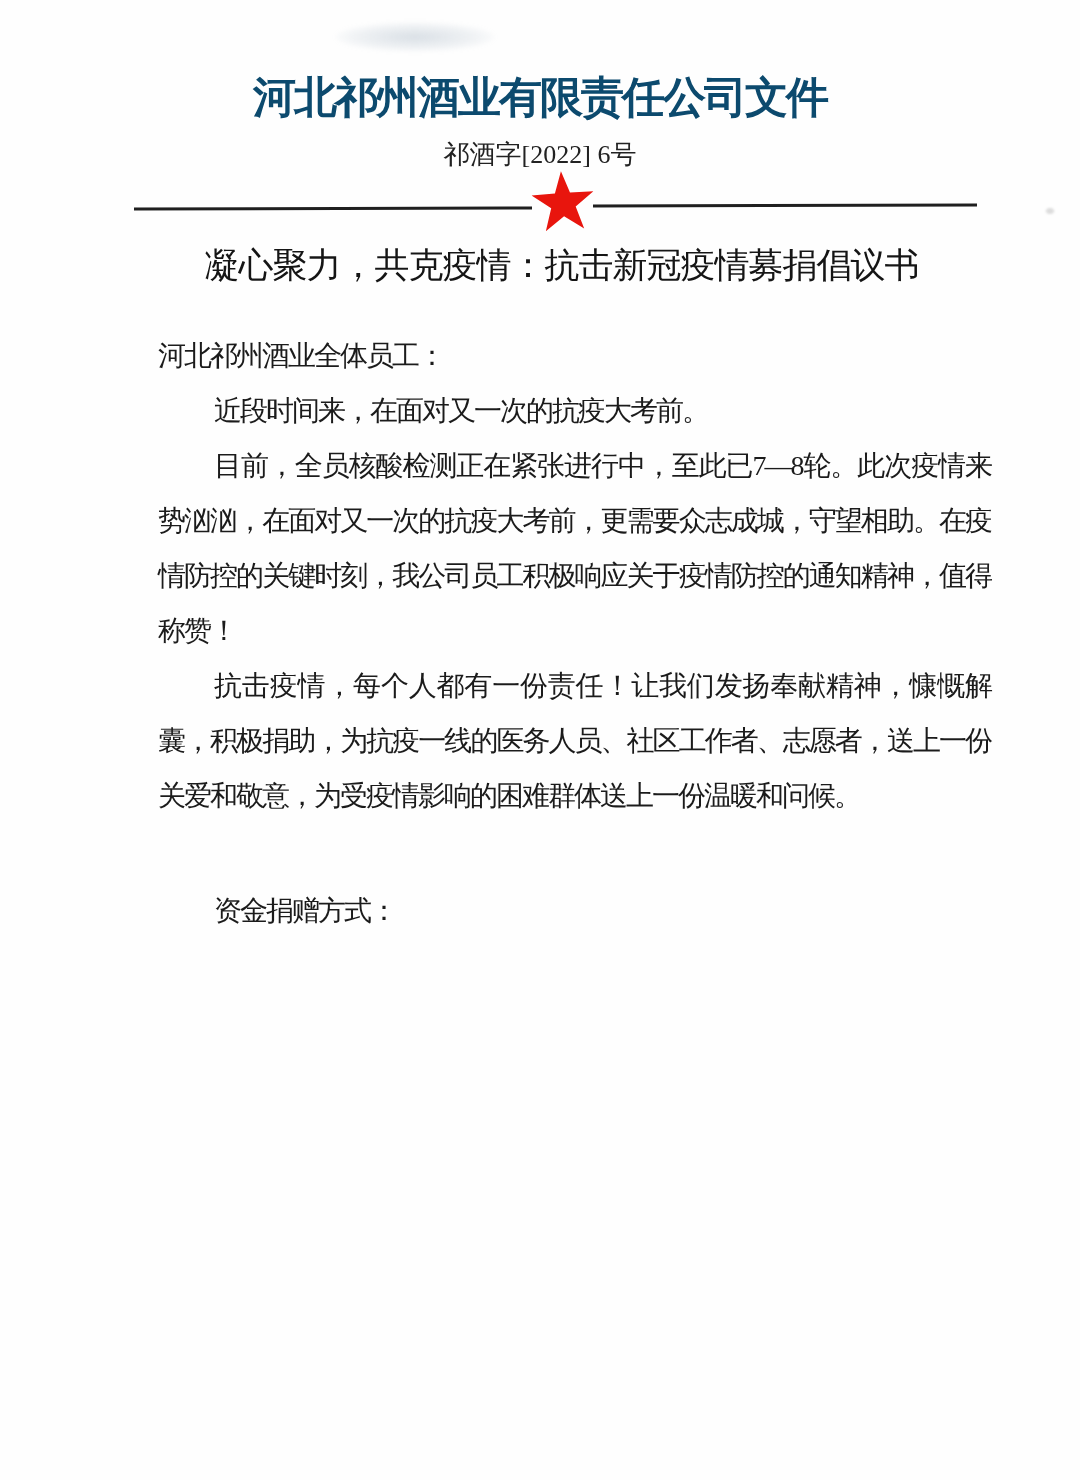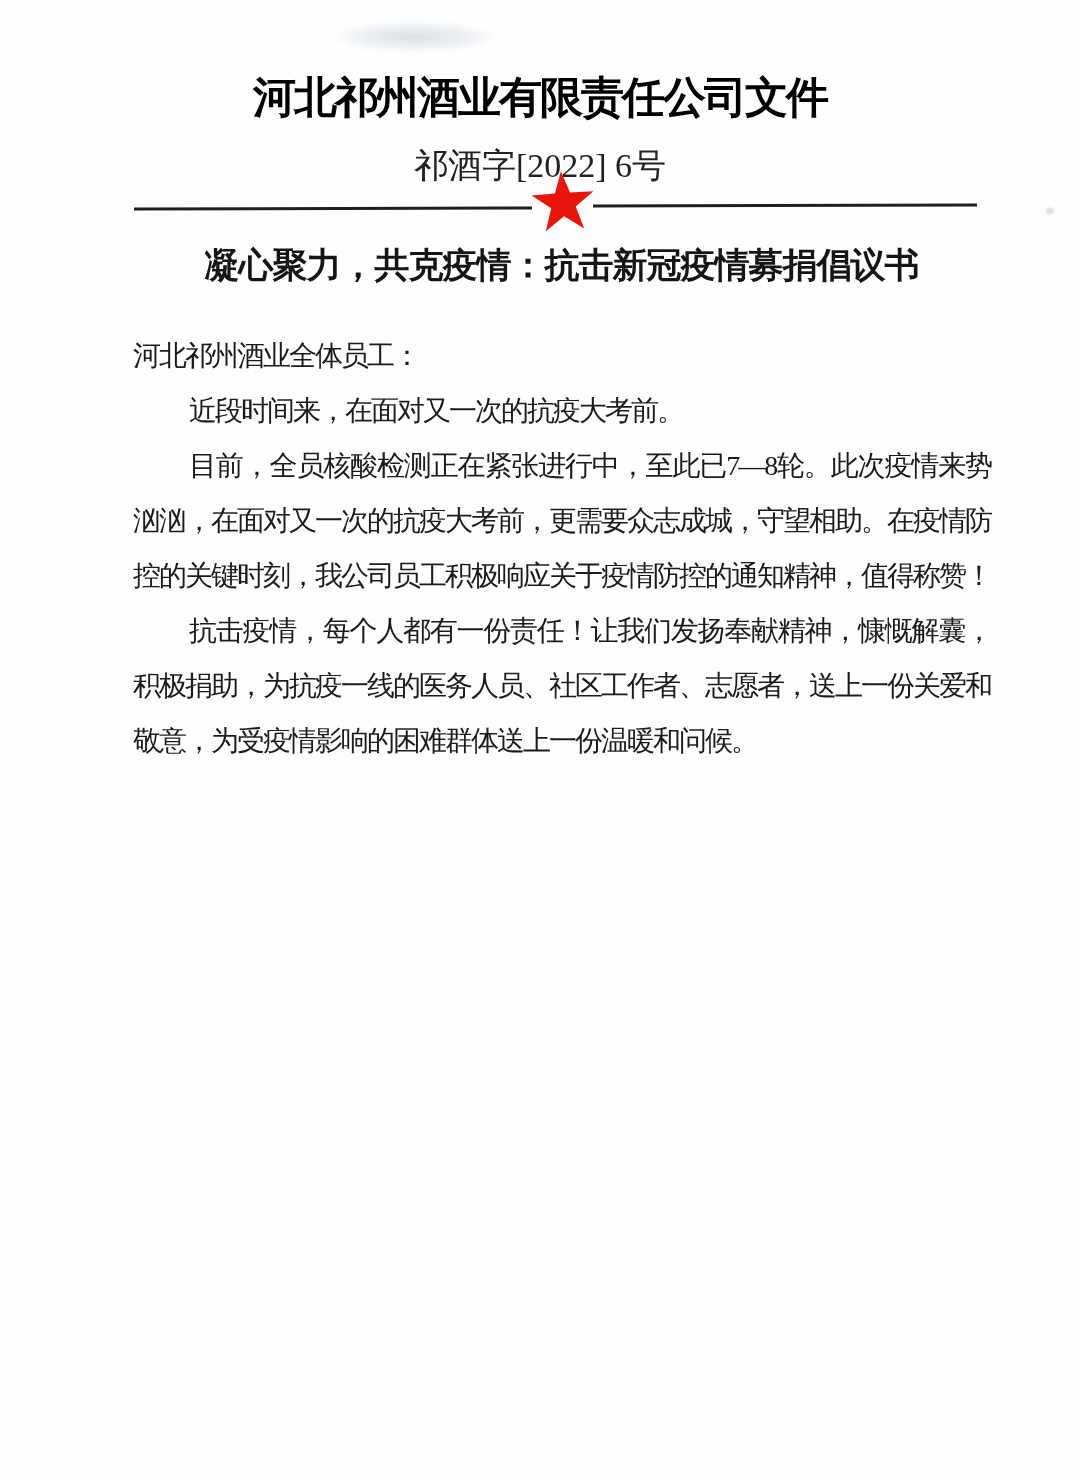--- a/index.html
+++ b/index.html
@@ -32,31 +32,30 @@
   }
   .org-title {
     position: absolute;
     left: 0; top: 74px;
     width: 100%;
     text-align: center;
     font-size: 43px;
     line-height: 48px;
     font-weight: bold;
     letter-spacing: -2px;
-    color: #000000;
+    color: #0c4a6e;
   }
   .doc-number {
     position: absolute;
     left: 0; top: 140px;
     width: 100%;
     text-align: center;
-    font-size: 34px;
+    font-size: 26px;
     line-height: 30px;
     color: #222222;
-    margin-top: 11px;
   }
   .rule-left, .rule-right {
     position: absolute;
     height: 3px;
     background: #1f1f1f;
   }
   .rule-left  { left: 134px; top: 207px; width: 398px; transform: rotate(-0.15deg); }
   .rule-right { left: 593px; top: 204px; width: 384px; transform: rotate(-0.15deg); }
   .star {
     position: absolute;
@@ -64,36 +63,36 @@
     width: 62px; height: 62px;
     transform: rotate(-4deg);
   }
   .doc-title {
     position: absolute;
     left: 0; top: 246px;
     width: 100%;
     text-align: center;
     font-size: 35px;
     line-height: 40px;
-    font-weight: bold;
+    font-weight: normal;
     letter-spacing: -1px;
     color: #151515;
     padding-left: 43px;
   }
   .body-block {
     position: absolute;
     left: 133px; top: 328px;
     width: 858px;
     font-size: 28px;
     line-height: 55px;
     letter-spacing: -2px;
     text-align: justify;
     color: #1b1b1b;
   }
-  .para { text-indent: 2em; }
+  .para { text-indent: 2em; margin-left: 25px; }
   .para.no-indent { text-indent: 0; }
   .section-heading { text-indent: 2em; margin-top: 60px; }
 </style>
 </head>
 <body>
 
 <div class="page">
 
   <div class="smudge"></div>
   <div class="artifact-dot"></div>
@@ -118,17 +117,18 @@
     <div class="para no-indent">河北祁州酒业全体员工：</div>
 
     <div class="para">近段时间来，在面对又一次的抗疫大考前。</div>
 
     <div class="para">目前，全员核酸检测正在紧张进行中，至此已7—8轮。此次疫情来势汹汹，在面对又一次的抗疫大考前，更需要众志成城，守望相助。在疫情防控的关键时刻，我公司员工积极响应关于疫情防控的通知精神，值得称赞！</div>
 
 
     <div class="para">抗击疫情，每个人都有一份责任！让我们发扬奉献精神，慷慨解囊，积极捐助，为抗疫一线的医务人员、社区工作者、志愿者，送上一份关爱和敬意，为受疫情影响的困难群体送上一份温暖和问候。</div>
 
 
+    <div class="para section-heading">资金捐赠方式：</div>
 
 
   </div>
 
 </div>
 
 </body></html>

